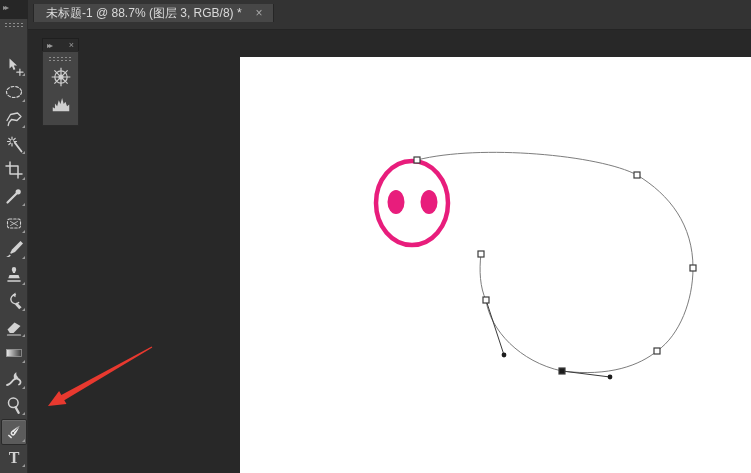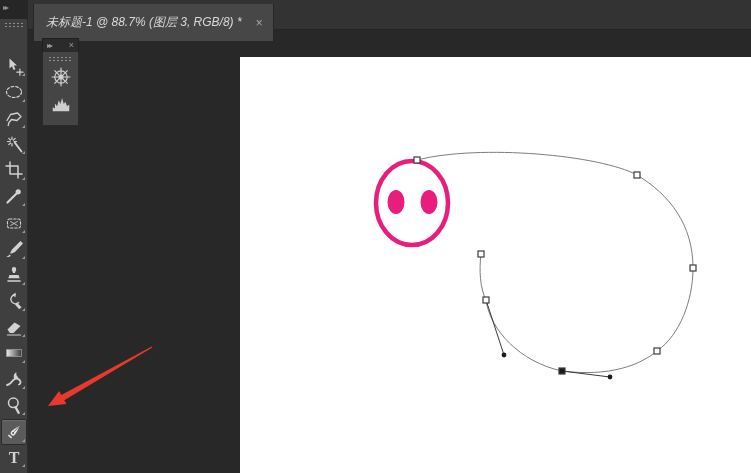--- a/index.html
+++ b/index.html
@@ -14,25 +14,24 @@
     position:absolute;left:0;top:0;width:28px;height:19px;background:#262626;
     color:#8f8f8f;font-size:8px;line-height:10px;padding:3px 0 0 3px;box-sizing:border-box;
     letter-spacing:-2px;
   }
   
   .tabbar{
     position:absolute;left:28px;top:0;right:0;height:30px;background:#333333;
     border-bottom:1px solid #242424;box-sizing:border-box;
   }
   .doc-tab{
-    position:absolute;left:5px;top:4px;height:37px;background:#474747;
+    position:absolute;left:5px;top:4px;height:18px;background:#474747;
     color:#d9d9d9;font-size:12px;display:flex;align-items:center;
     padding:0 10px 0 12px;gap:0;border-right:1px solid #262626;border-left:1px solid #262626;
     white-space:nowrap;
-    font-style:italic;
   }
   .doc-tab .tab-close{
     margin-left:14px;color:#a8a8a8;font-size:12px;cursor:pointer;line-height:1;
   }
   
   .toolbar{
     position:absolute;left:0;top:19px;bottom:0;width:28px;background:#3f3f3f;
     border-right:1px solid #2d2d2d;box-sizing:border-box;
   }
   .grip{

